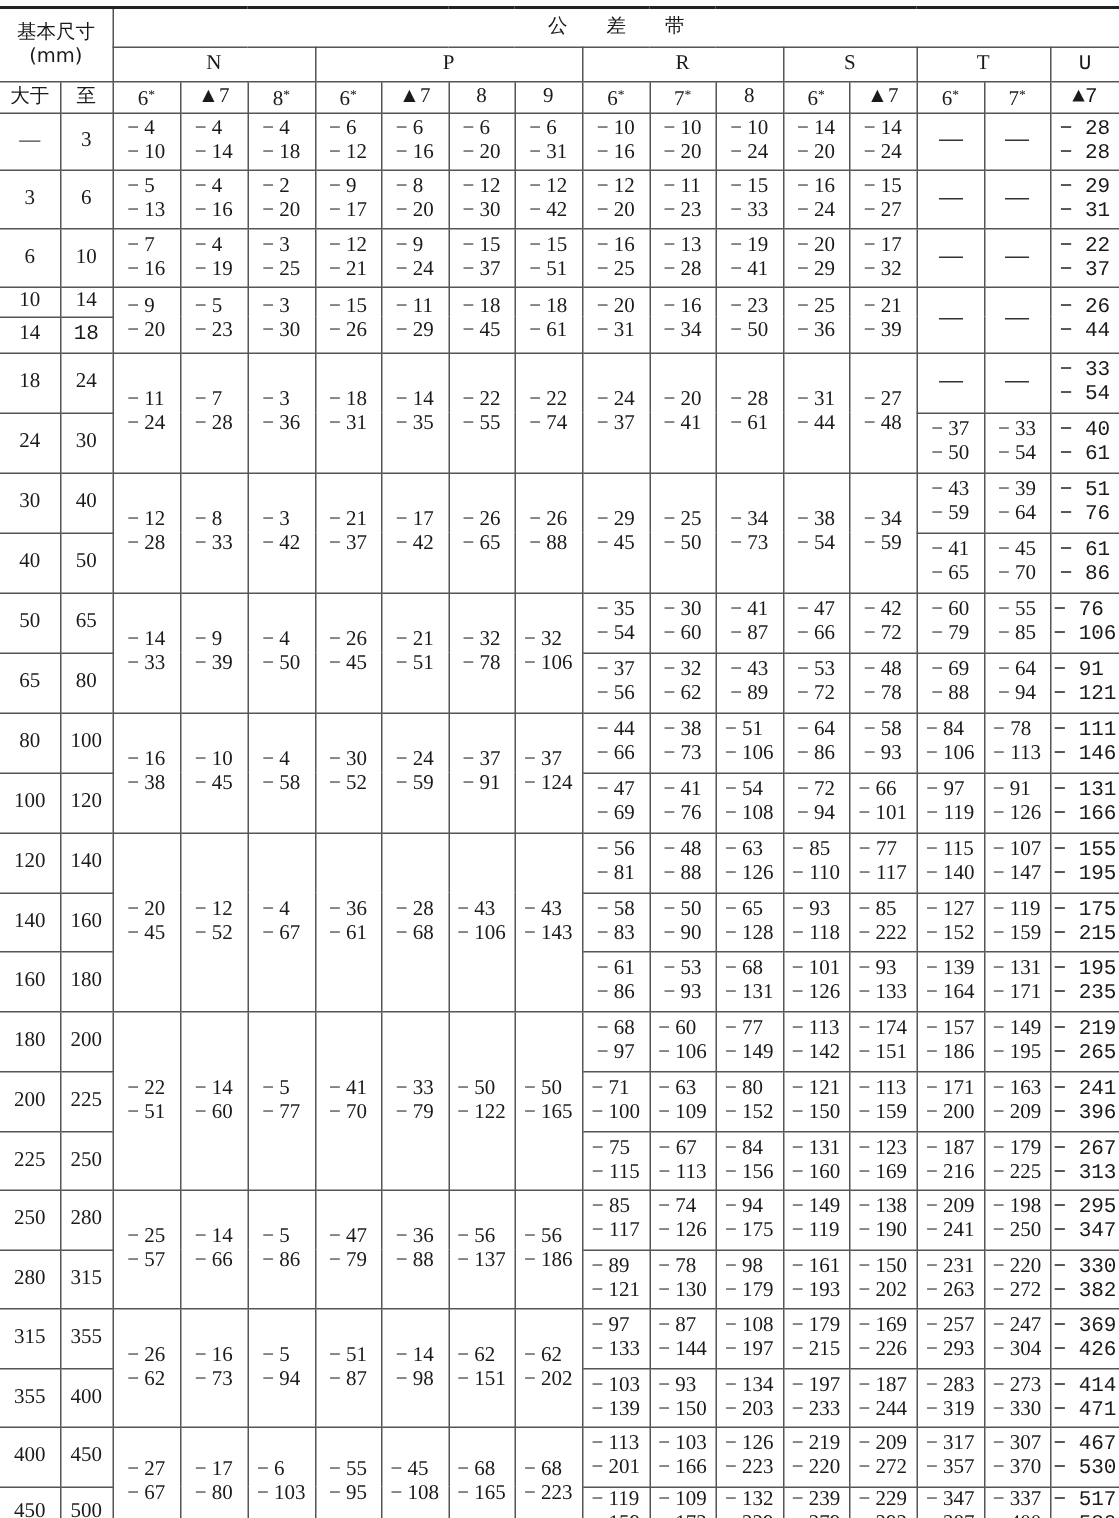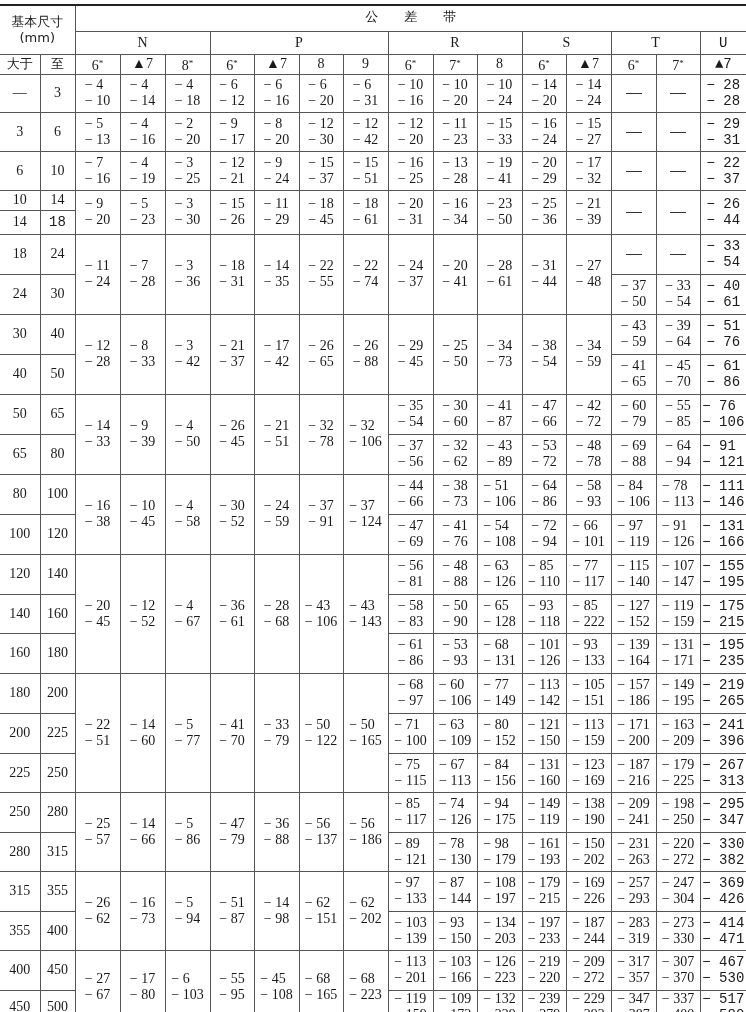--- a/index.html
+++ b/index.html
@@ -326,21 +326,21 @@
         <td rowspan="3"><span class="pair"><span>− 14</span><span>− 60</span></span></td>
         <td rowspan="3"><span class="pair"><span>− 5</span><span>− 77</span></span></td>
         <td rowspan="3"><span class="pair"><span>− 41</span><span>− 70</span></span></td>
         <td rowspan="3"><span class="pair"><span>− 33</span><span>− 79</span></span></td>
         <td rowspan="3"><span class="pair"><span>− 50</span><span>− 122</span></span></td>
         <td rowspan="3"><span class="pair"><span>− 50</span><span>− 165</span></span></td>
         <td><span class="pair"><span>− 68</span><span>− 97</span></span></td>
         <td><span class="pair"><span>− 60</span><span>− 106</span></span></td>
         <td><span class="pair"><span>− 77</span><span>− 149</span></span></td>
         <td><span class="pair"><span>− 113</span><span>− 142</span></span></td>
-        <td><span class="pair"><span>− 105</span><span>− 151</span></span></td>
+        <td><span class="pair"><span>− 174</span><span>− 151</span></span></td>
         <td><span class="pair"><span>− 157</span><span>− 186</span></span></td>
         <td><span class="pair"><span>− 149</span><span>− 195</span></span></td>
         <td><span class="pair"><span>− 219</span><span>− 265</span></span></td>
       </tr>
       <tr style="height: 40px;">
         <td>200</td>
         <td>225</td>
         <td><span class="pair"><span>− 71</span><span>− 100</span></span></td>
         <td><span class="pair"><span>− 63</span><span>− 109</span></span></td>
         <td><span class="pair"><span>− 80</span><span>− 152</span></span></td>

